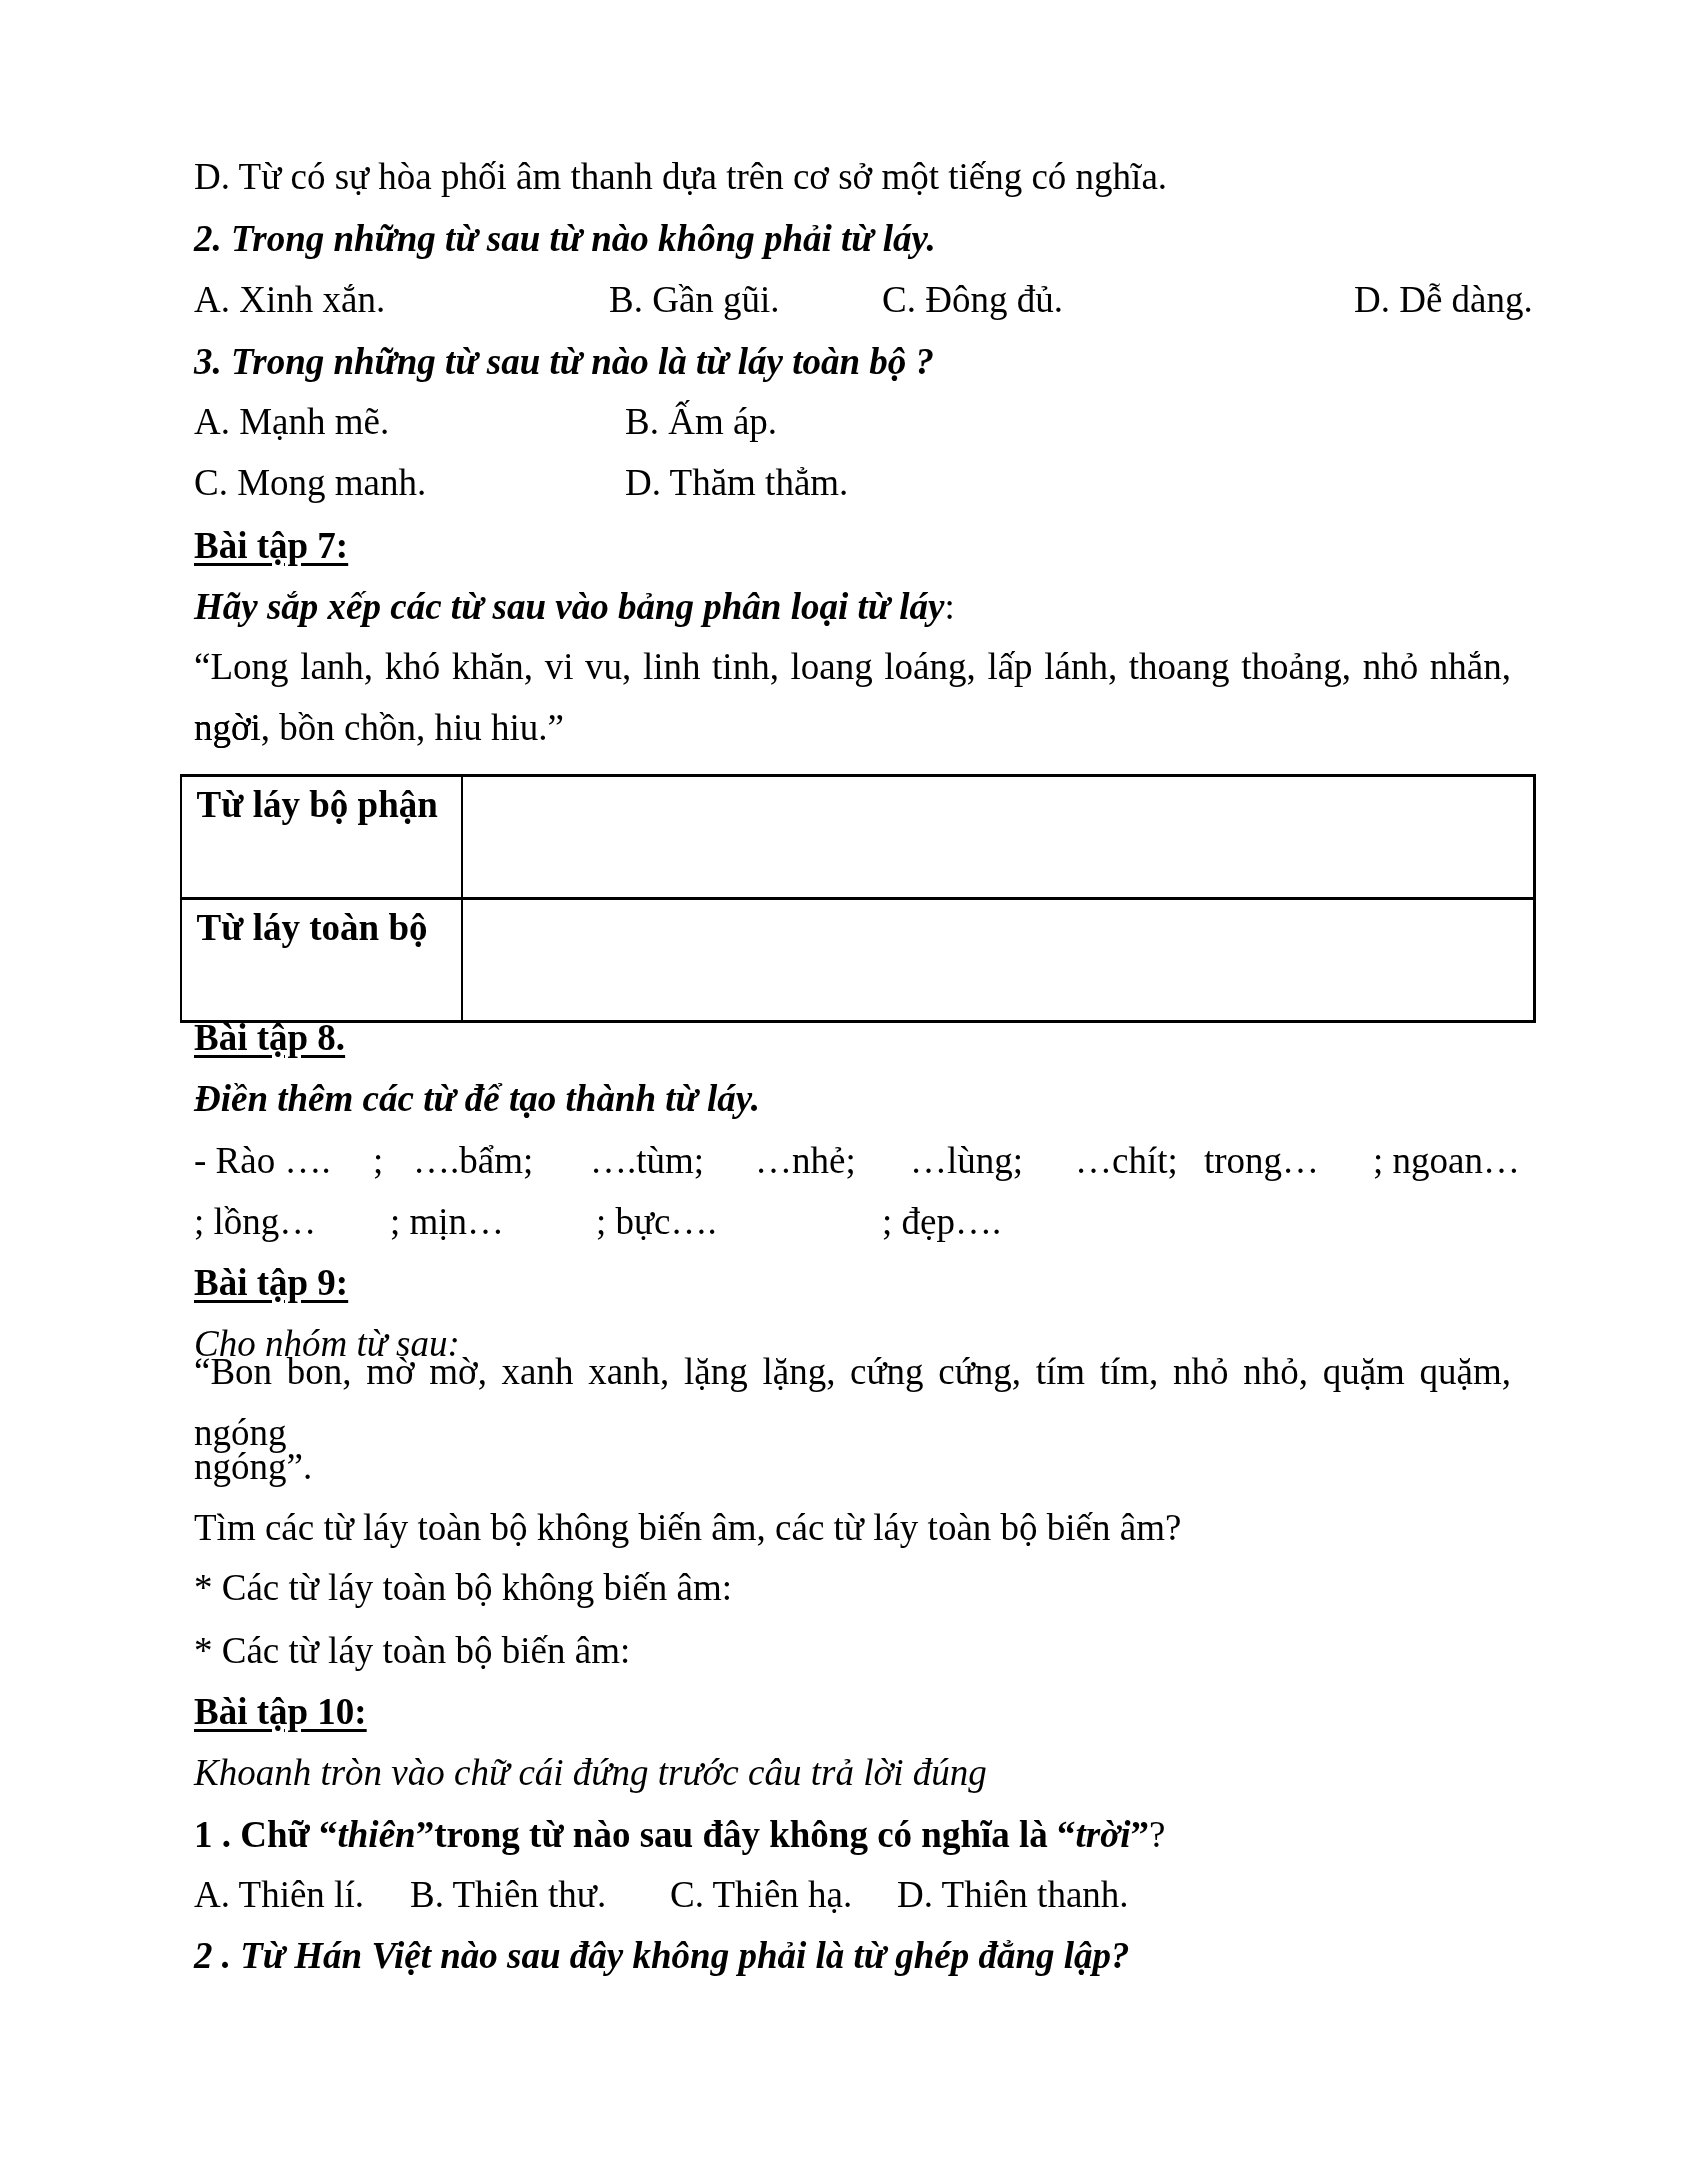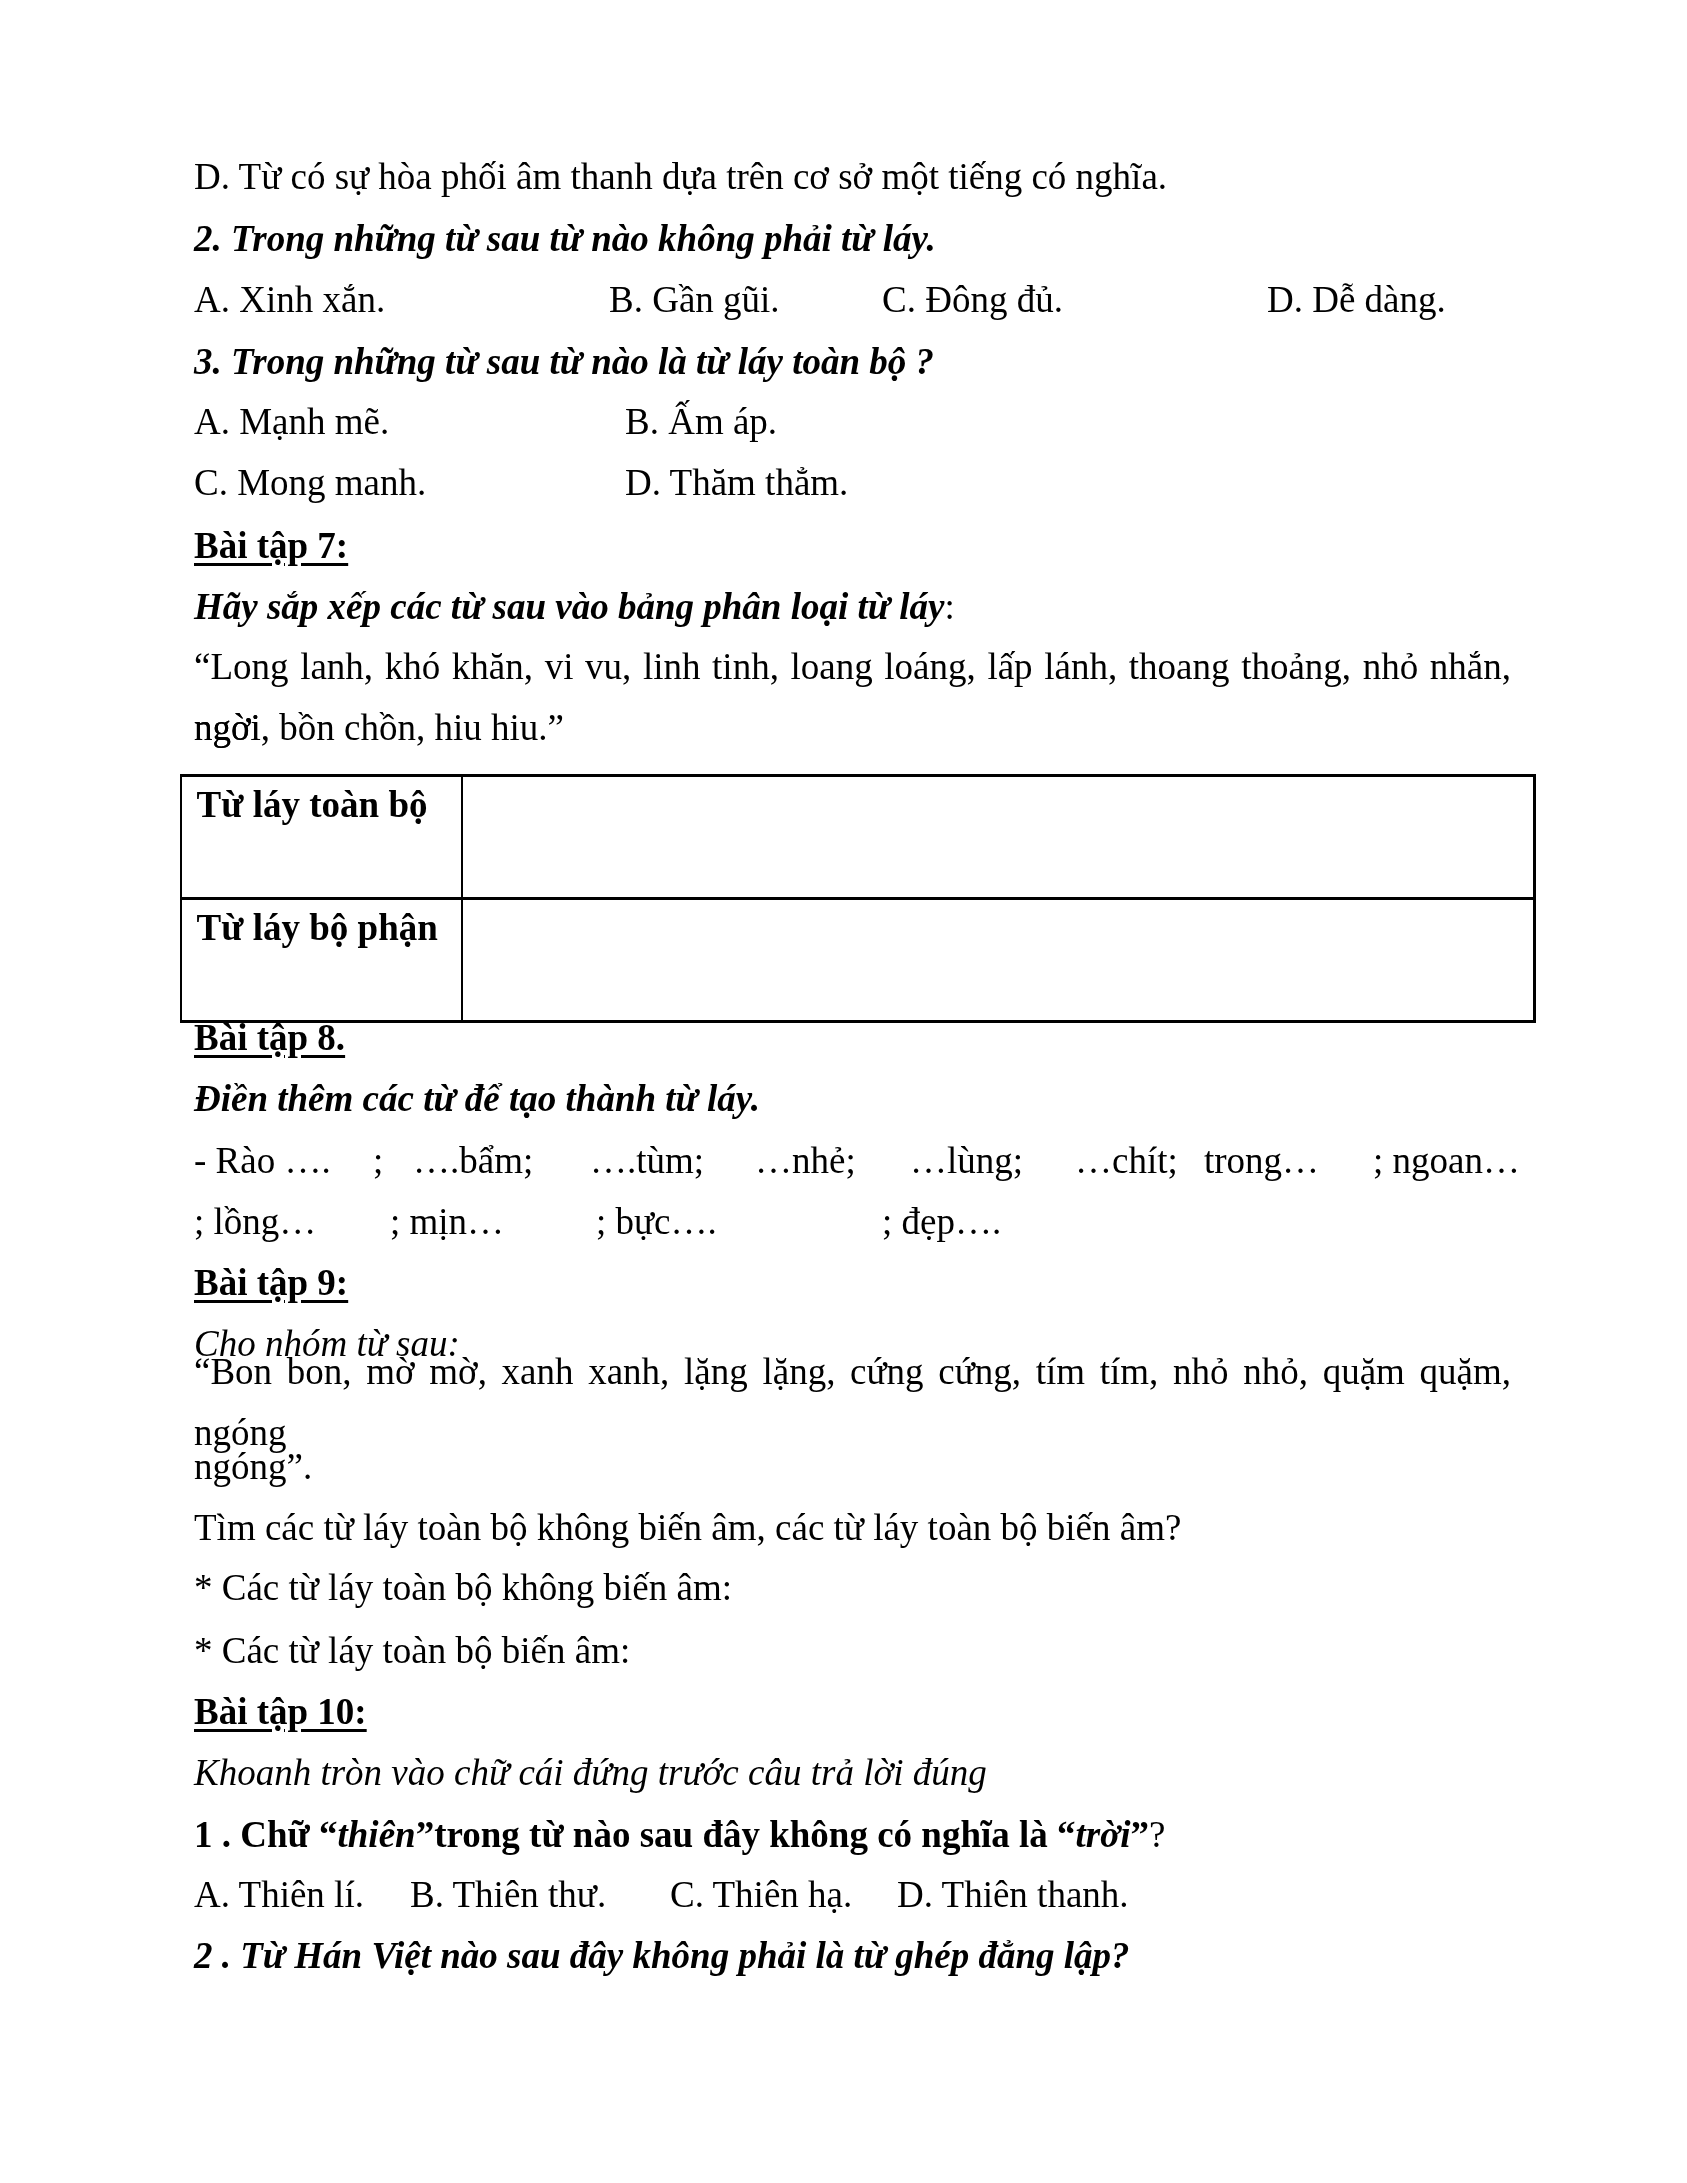--- a/index.html
+++ b/index.html
@@ -26,46 +26,46 @@
 </head>
 <body>
 
 <div class="ln" style="top:146px;">D. Từ có sự hòa phối âm thanh dựa trên cơ sở một tiếng có nghĩa.</div>
 
 <div class="ln b i" style="top:208px;">2. Trong những từ sau từ nào không phải từ láy.</div>
 <div class="ln" style="top:269px;">
   <span class="abs" style="left:0;text-align:center;">A. Xinh xắn.</span>
   <span class="abs" style="left:415px;">B. Gần gũi.</span>
   <span class="abs" style="left:688px;">C. Đông đủ.</span>
-  <span class="abs" style="left:1073px;">D. Dễ dàng.</span>
+  <span class="abs" style="left:1160px;">D. Dễ dàng.</span>
 </div>
 
 <div class="ln b i" style="top:331px;">3. Trong những từ sau từ nào là từ láy toàn bộ ?</div>
 <div class="ln" style="top:391px;">
   <span class="abs" style="left:0;">A. Mạnh mẽ.</span>
   <span class="abs" style="left:431px;">B. Ấm áp.</span>
 </div>
 <div class="ln" style="top:452px;">
   <span class="abs" style="left:0;">C. Mong manh.</span>
   <span class="abs" style="left:431px;">D. Thăm thẳm.</span>
 </div>
 
 <div class="ln b u" style="top:515px;">Bài tập 7:</div>
 <div class="ln" style="top:576px;"><span class="b i">Hãy sắp xếp các từ sau vào bảng phân loại từ láy</span><span>:</span></div>
 <div class="ln justify" style="top:636px;">“Long lanh, khó khăn, vi vu, linh tinh, loang loáng, lấp lánh, thoang thoảng, nhỏ nhắn, ngời</div>
 <div class="ln" style="top:697px;">ngời, bồn chồn, hiu hiu.”</div>
 
 <table class="classify">
   <tbody>
       <tr>
-    <td class="lbl">Từ láy toàn bộ</td>
+    <td class="lbl">Từ láy bộ phận</td>
     <td class="ans"></td>
   </tr>
   <tr>
-    <td class="lbl">Từ láy bộ phận</td>
+    <td class="lbl">Từ láy toàn bộ</td>
     <td class="ans"></td>
   </tr>
 </tbody>
   </table>
 
 <div class="ln b u" style="top:1007px;">Bài  tập 8.</div>
 <div class="ln b i" style="top:1068px;">Điền thêm các từ để tạo thành từ láy.</div>
 <div class="ln" style="top:1130px;">
   <span class="abs" style="left:0;">- Rào ….</span>
   <span class="abs" style="left:179px;">;</span>

